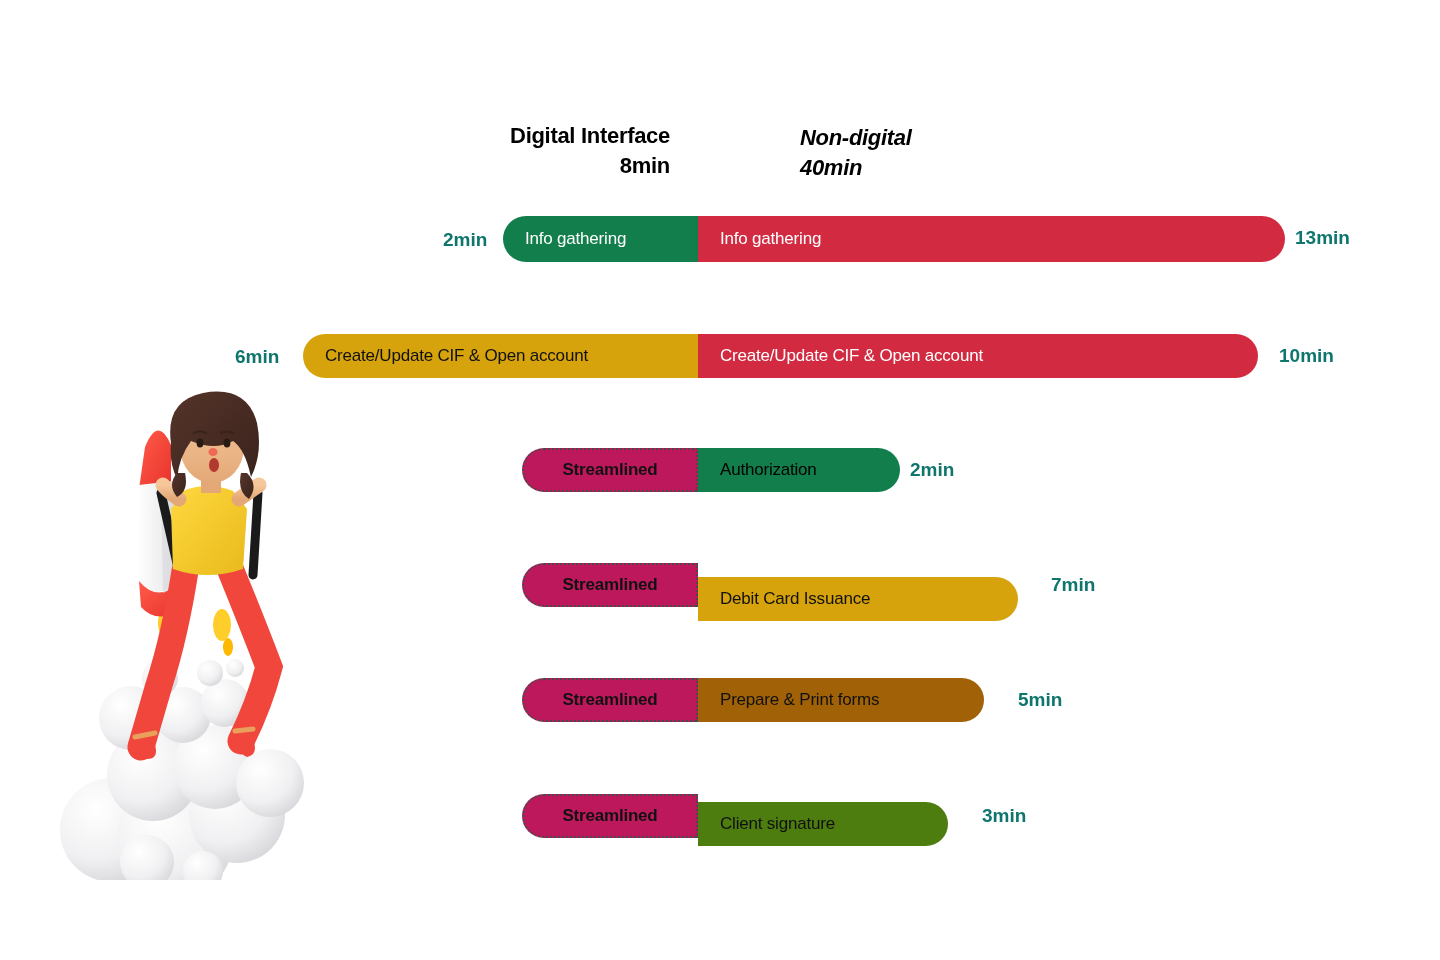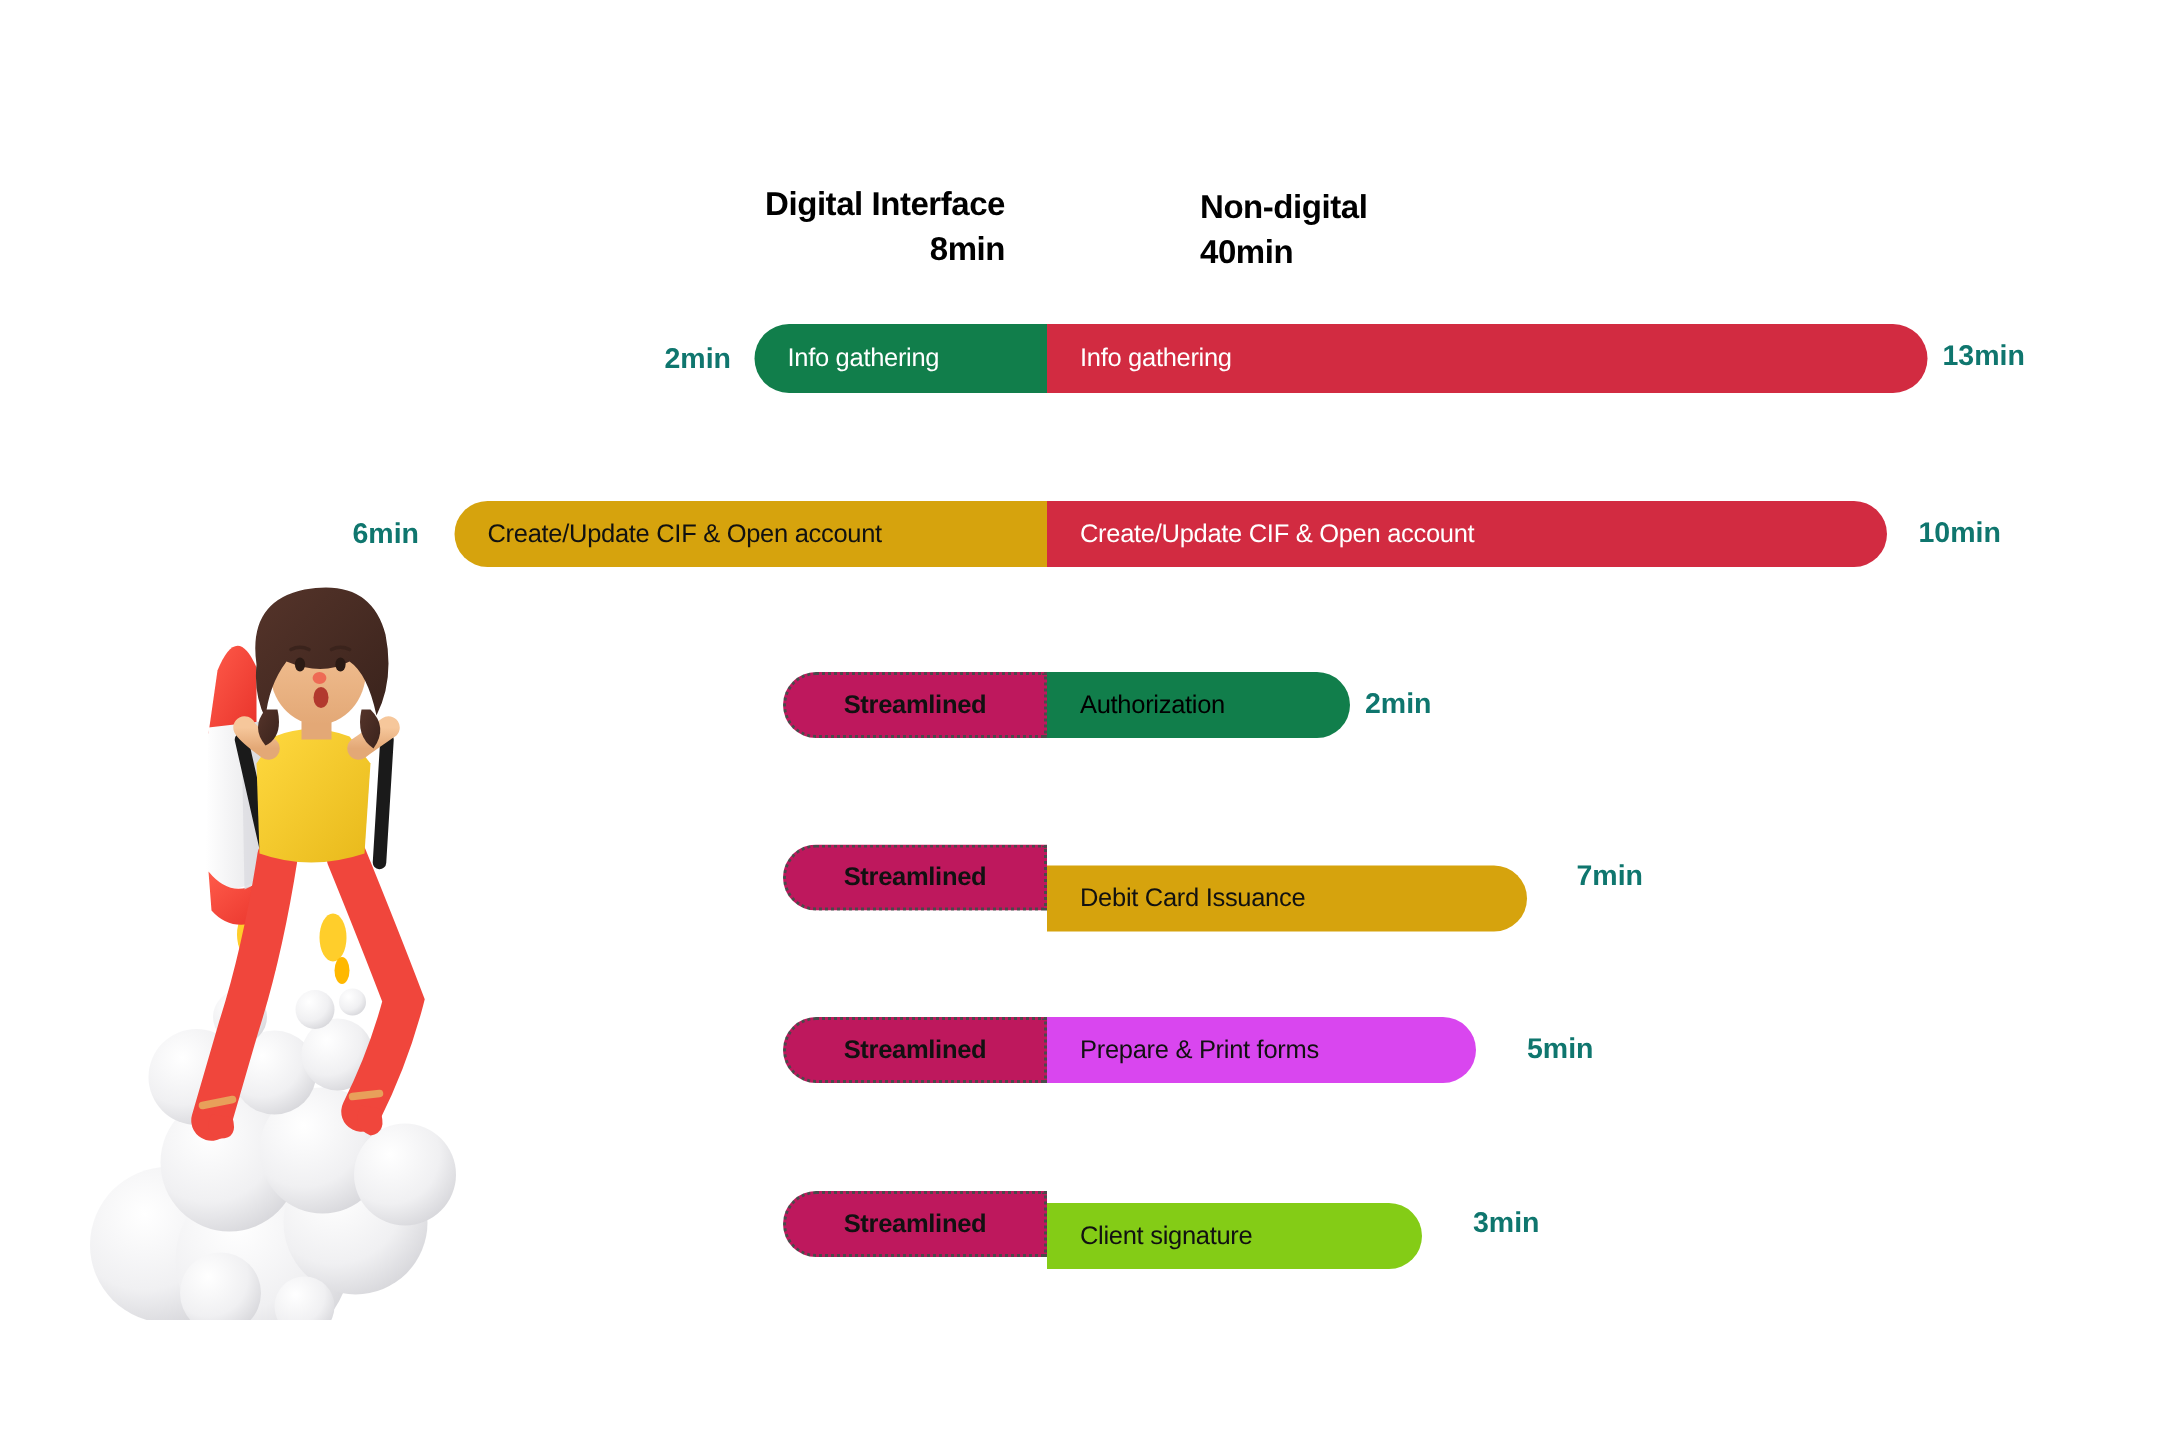--- a/index.html
+++ b/index.html
@@ -19,21 +19,21 @@
   .col-head {
     position: absolute;
     font-weight: bold;
     font-size: 22px;
     line-height: 30px;
     color: #000000;
     letter-spacing: -0.3px;
     white-space: pre-line;
   }
   .col-head.digital    { left: 380px; top: 121px; width: 290px; text-align: right; }
-  .col-head.nondigital { left: 800px; top: 123px; width: 330px; text-align: left; }
+  .col-head.nondigital { left: 800px; top: 123px; width: 330px; text-align: left; font-style: italic; }
 
   
   .bar-row { position: absolute; display: flex; align-items: center; }
 
   .seg {
     display: flex;
     align-items: center;
     height: 100%;
     font-weight: normal;
     font-size: 17px;
@@ -92,25 +92,25 @@
 
   .row3 { left: 522px; top: 448px; }
   .row3 .seg { width: 202px; background: #117E4B; color: #000000; }
   .row3 .lbl-right { left: 388px; }
 
   .row4 { left: 522px; top: 563px; }
   .row4 .seg { width: 320px; background: #D6A30D; color: #111111; margin-top: 28px; }
   .row4 .lbl-right { left: 529px; }
 
   .row5 { left: 522px; top: 678px; }
-  .row5 .seg { width: 286px; background: #d946ef; color: #111111; padding-left: 22px; }
+  .row5 .seg { width: 286px; background: #a16207; color: #111111; padding-left: 22px; }
   .row5 .lbl-right { left: 496px; }
 
   .row6 { left: 522px; top: 794px; }
-  .row6 .seg { width: 250px; background: #84cc16; color: #111111; margin-top: 16px; }
+  .row6 .seg { width: 250px; background: #4d7c0f; color: #111111; margin-top: 16px; }
   .row6 .lbl-right { left: 460px; }
 
   
   .illustration { position: absolute; left: 55px; top: 385px; width: 290px; height: 495px; }
   .illustration svg { width: 100%; height: 100%; display: block; }
 </style>
 </head>
 <body>
 
 <div class="canvas">

